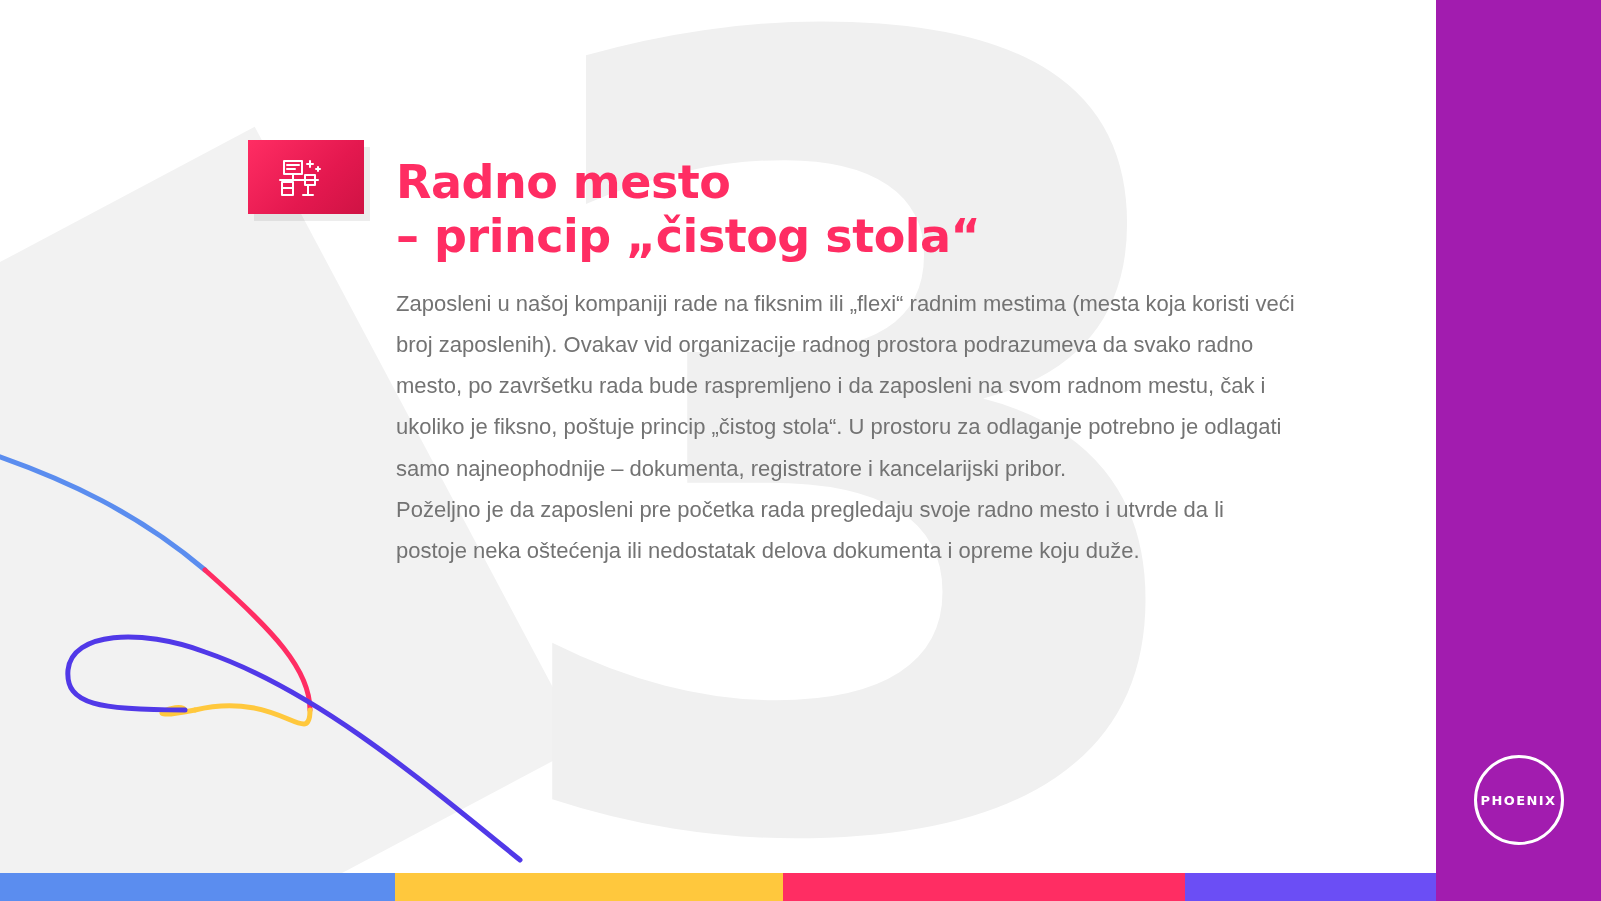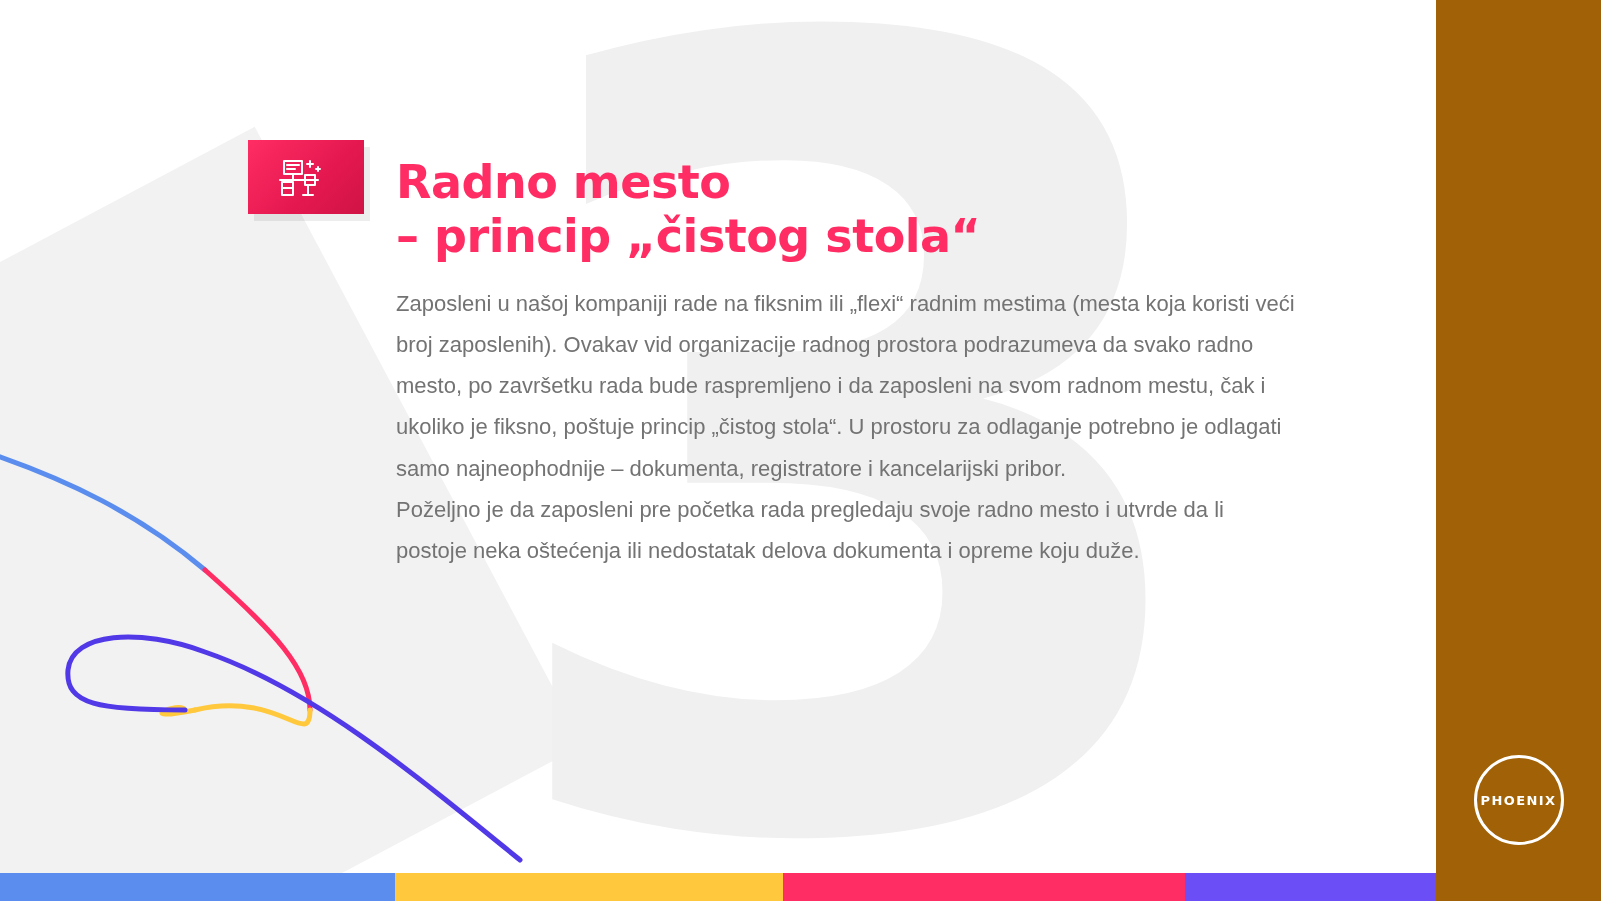--- a/index.html
+++ b/index.html
@@ -65,21 +65,21 @@
     height: 470px;
   }
 
   
   .sidebar {
     position: absolute;
     right: 0;
     top: 0;
     width: 165px;
     height: 901px;
-    background: #a16207;
+    background: #a21caf;
   }
   .logo {
     position: absolute;
     left: 50%;
     bottom: 56px;
     transform: translateX(-50%);
     width: 84px;
     height: 84px;
     border-radius: 50%;
     border: 3px solid #ffffff;

